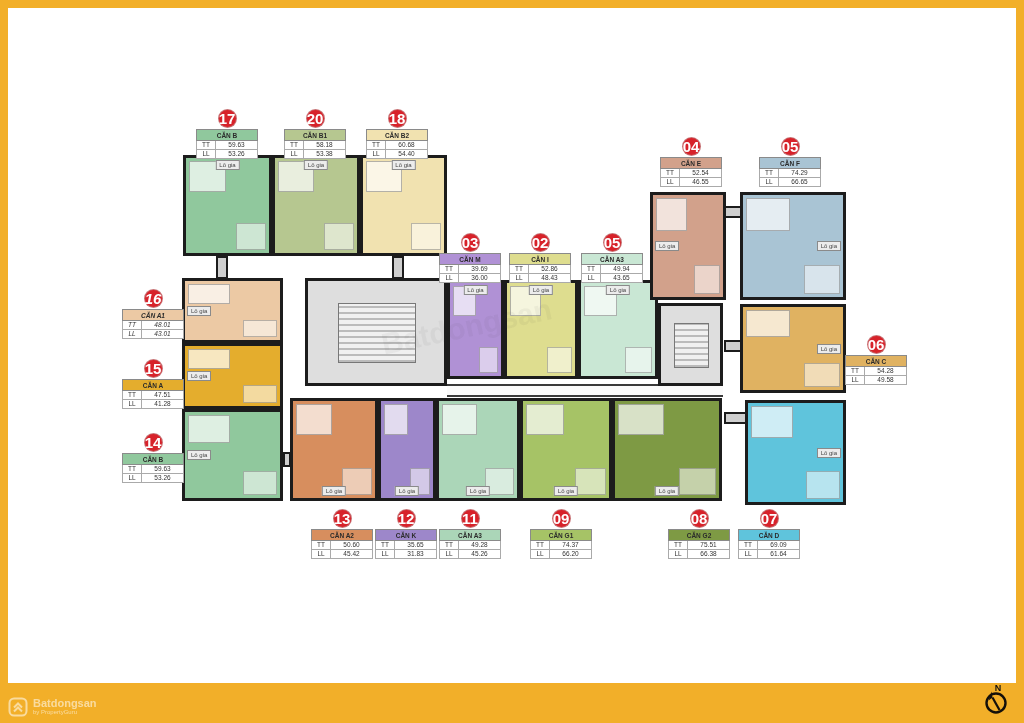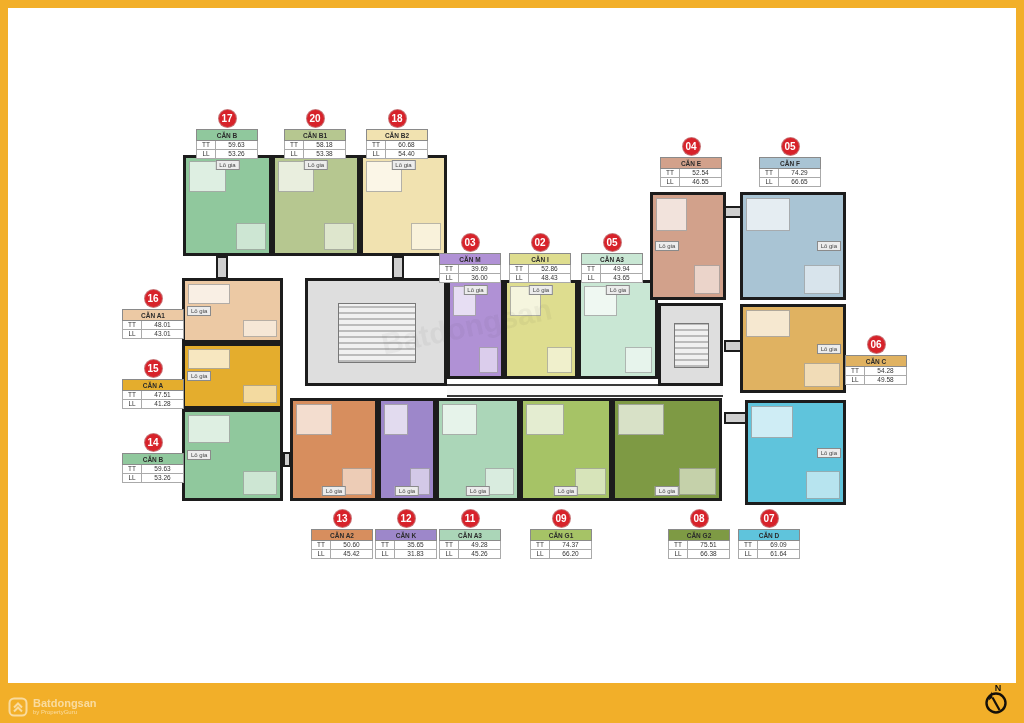--- a/index.html
+++ b/index.html
@@ -50,31 +50,31 @@
   .b08{left:612px;top:398px;width:110px;height:103px;} .b09{left:520px;top:398px;width:92px;height:103px;}
   .b11{left:436px;top:398px;width:84px;height:103px;} .b12{left:378px;top:398px;width:58px;height:103px;}
   .b13{left:290px;top:398px;width:88px;height:103px;}
   .core1{left:305px;top:278px;width:142px;height:108px;}
   .core2{left:658px;top:303px;width:65px;height:83px;}
   .cn1{left:283px;top:452px;width:8px;height:15px;} .cn2{left:724px;top:206px;width:18px;height:12px;}
   .cn3{left:724px;top:412px;width:23px;height:12px;} .cn4{left:216px;top:256px;width:12px;height:23px;}
   .cn5{left:392px;top:256px;width:12px;height:23px;} .cn6{left:724px;top:340px;width:18px;height:12px;}
   
   .ulabel{position:absolute;width:62px;z-index:10;}
-  .badge{width:17px;height:17px;border-radius:50%;background:#d7222a;color:#fff;font-size:10px;font-weight:700;
+  .badge{width:17px;height:17px;border-radius:50%;background:#d7222a;color:#fff;font-size:15px;font-weight:700;
          text-align:center;line-height:17px;margin:0 auto 2px auto;box-shadow:0 0 0 1px rgba(160,20,25,.6);}
   .uname{border:1px solid #8a8a8a;font-weight:700;font-size:6.5px;color:#2b2b2b;text-align:center;
          padding:1.5px 0;line-height:7px;}
   .urow{display:flex;border:1px solid #aaa;border-top:none;background:#fff;font-size:6.5px;line-height:8px;color:#333;}
   .urow .k{width:18px;border-right:1px solid #aaa;text-align:center;}
   .urow .v{flex:1;text-align:center;}
   .pos-17{left:196px;top:110px;} .pos-18{left:284px;top:110px;} .pos-19{left:366px;top:110px;}
   .pos-04{left:660px;top:138px;} .pos-05{left:759px;top:138px;}
   .pos-01{left:439px;top:234px;} .pos-02{left:509px;top:234px;} .pos-03{left:581px;top:234px;}
-  .pos-16{left:122px;top:290px;} .pos-15{left:122px;top:360px;} .pos-14{left:122px;top:434px;}
+  .pos-16{left:122px;top:290px;font-style:italic;} .pos-15{left:122px;top:360px;} .pos-14{left:122px;top:434px;}
   .pos-06{left:845px;top:336px;}
   .pos-13{left:311px;top:510px;} .pos-12{left:375px;top:510px;} .pos-11{left:439px;top:510px;}
   .pos-09{left:530px;top:510px;} .pos-08{left:668px;top:510px;} .pos-07{left:738px;top:510px;}
 </style>
 </head>
 <body>
 
 <div id="app">
 
   <div class="u b17" style="background: rgb(144, 200, 157);">

